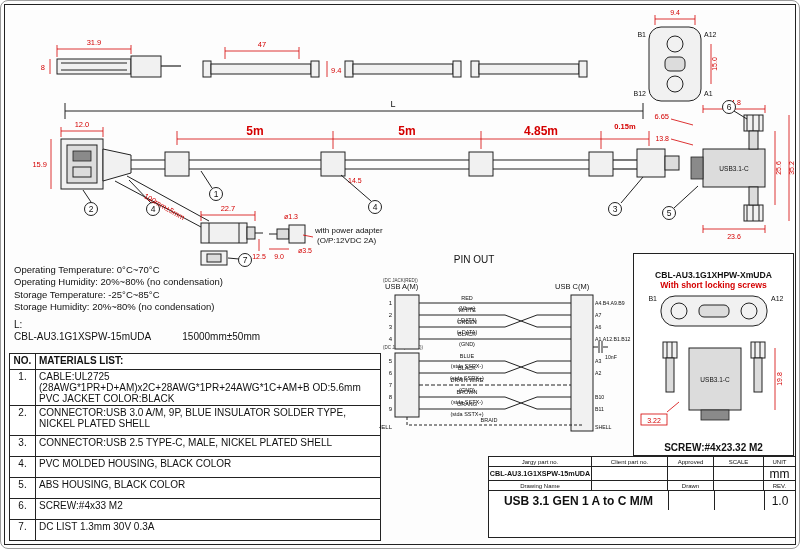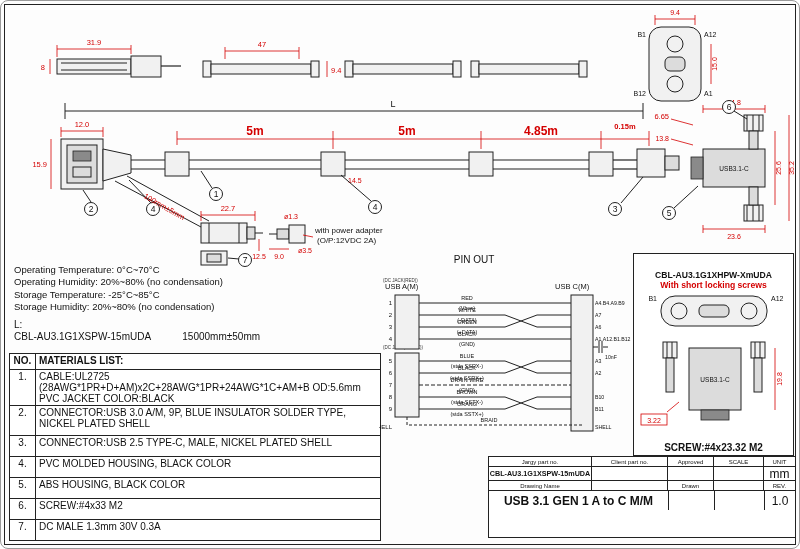--- a/index.html
+++ b/index.html
@@ -313,21 +313,21 @@
   <tr style="height:21px">
     <td class="no">5.</td>
     <td>ABS HOUSING, BLACK COLOR</td>
   </tr>
   <tr style="height:21px">
     <td class="no">6.</td>
     <td>SCREW:#4x33 M2</td>
   </tr>
   <tr style="height:21px">
     <td class="no">7.</td>
-    <td>DC MALE 1.3mm 30V 0.3A</td>
+    <td>DC LIST 1.3mm 30V 0.3A</td>
   </tr>
 </tbody>
     </table>
 
 <svg class="abs" style="left:378px;top:248px" width="252" height="205" viewBox="0 0 252 205">
   <text x="95" y="14" class="pinout-title">PIN OUT</text>
   <text x="6" y="40" class="usbt">USB A(M)</text>
   <text x="176" y="40" class="usbt">USB C(M)</text>
   <text x="4" y="33" class="tiny">(DC JACK(RED))</text>
   <text x="4" y="100" class="tiny">(DC JACK(BLACK))</text>

